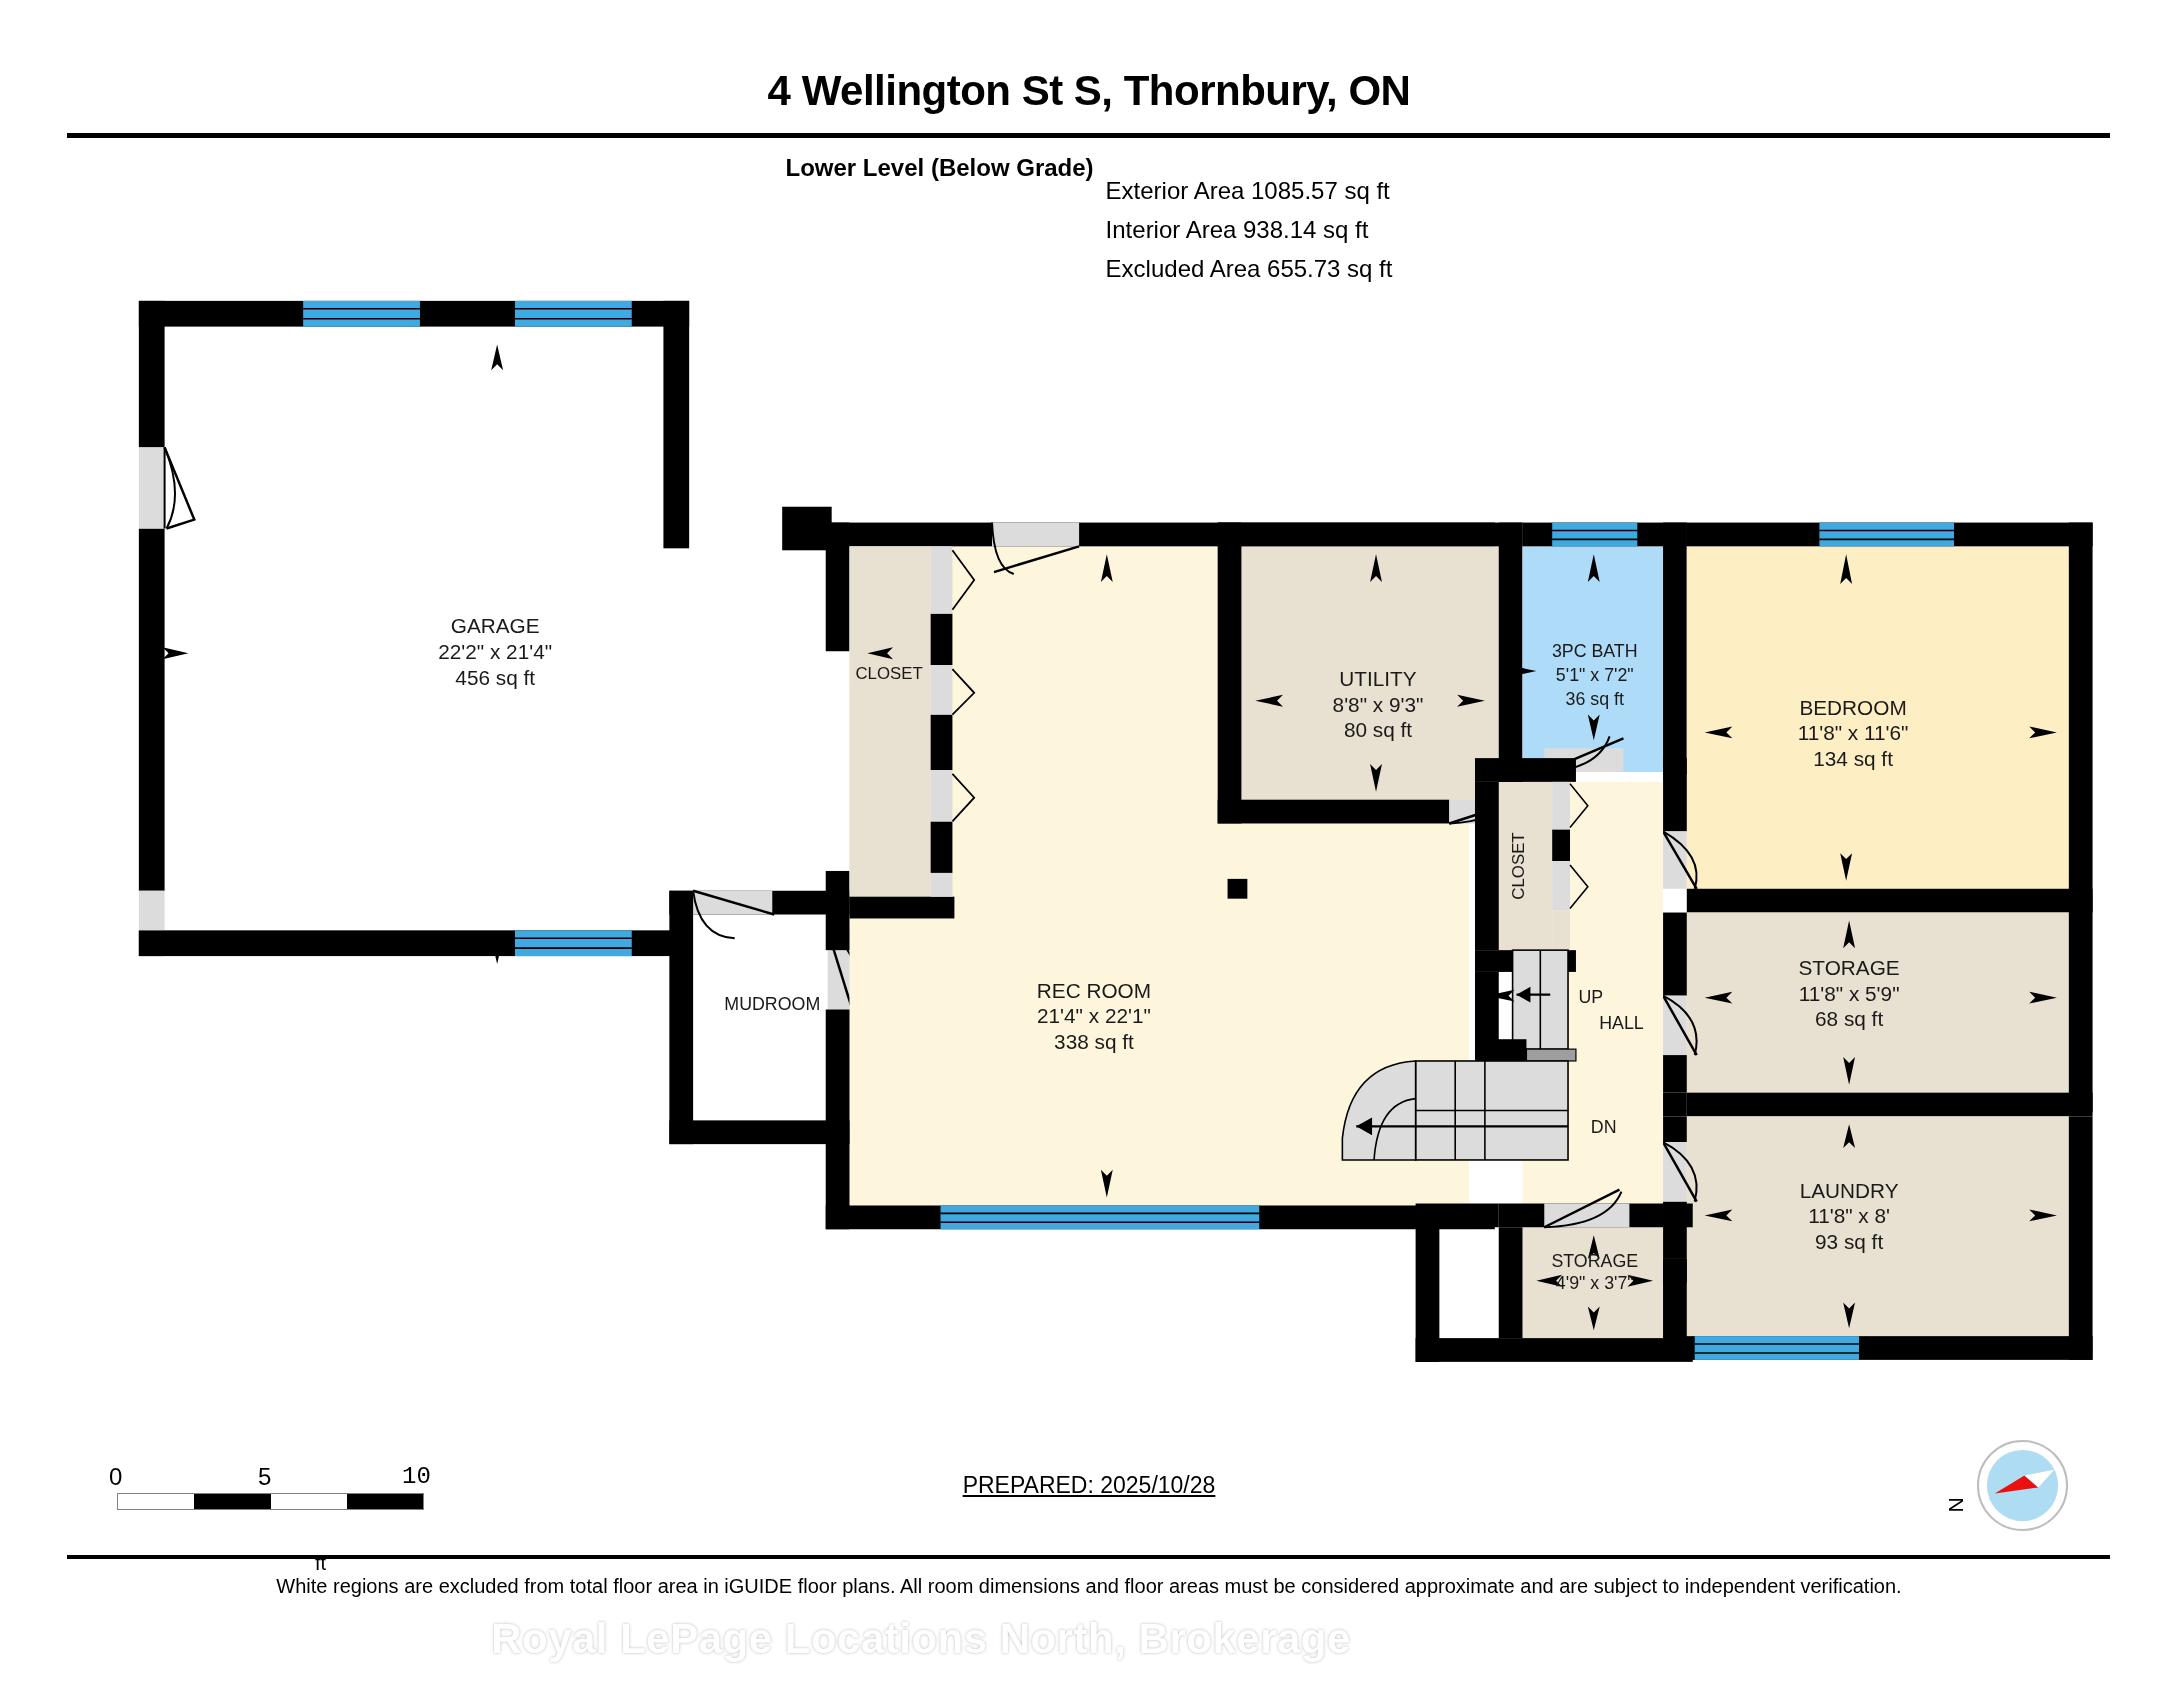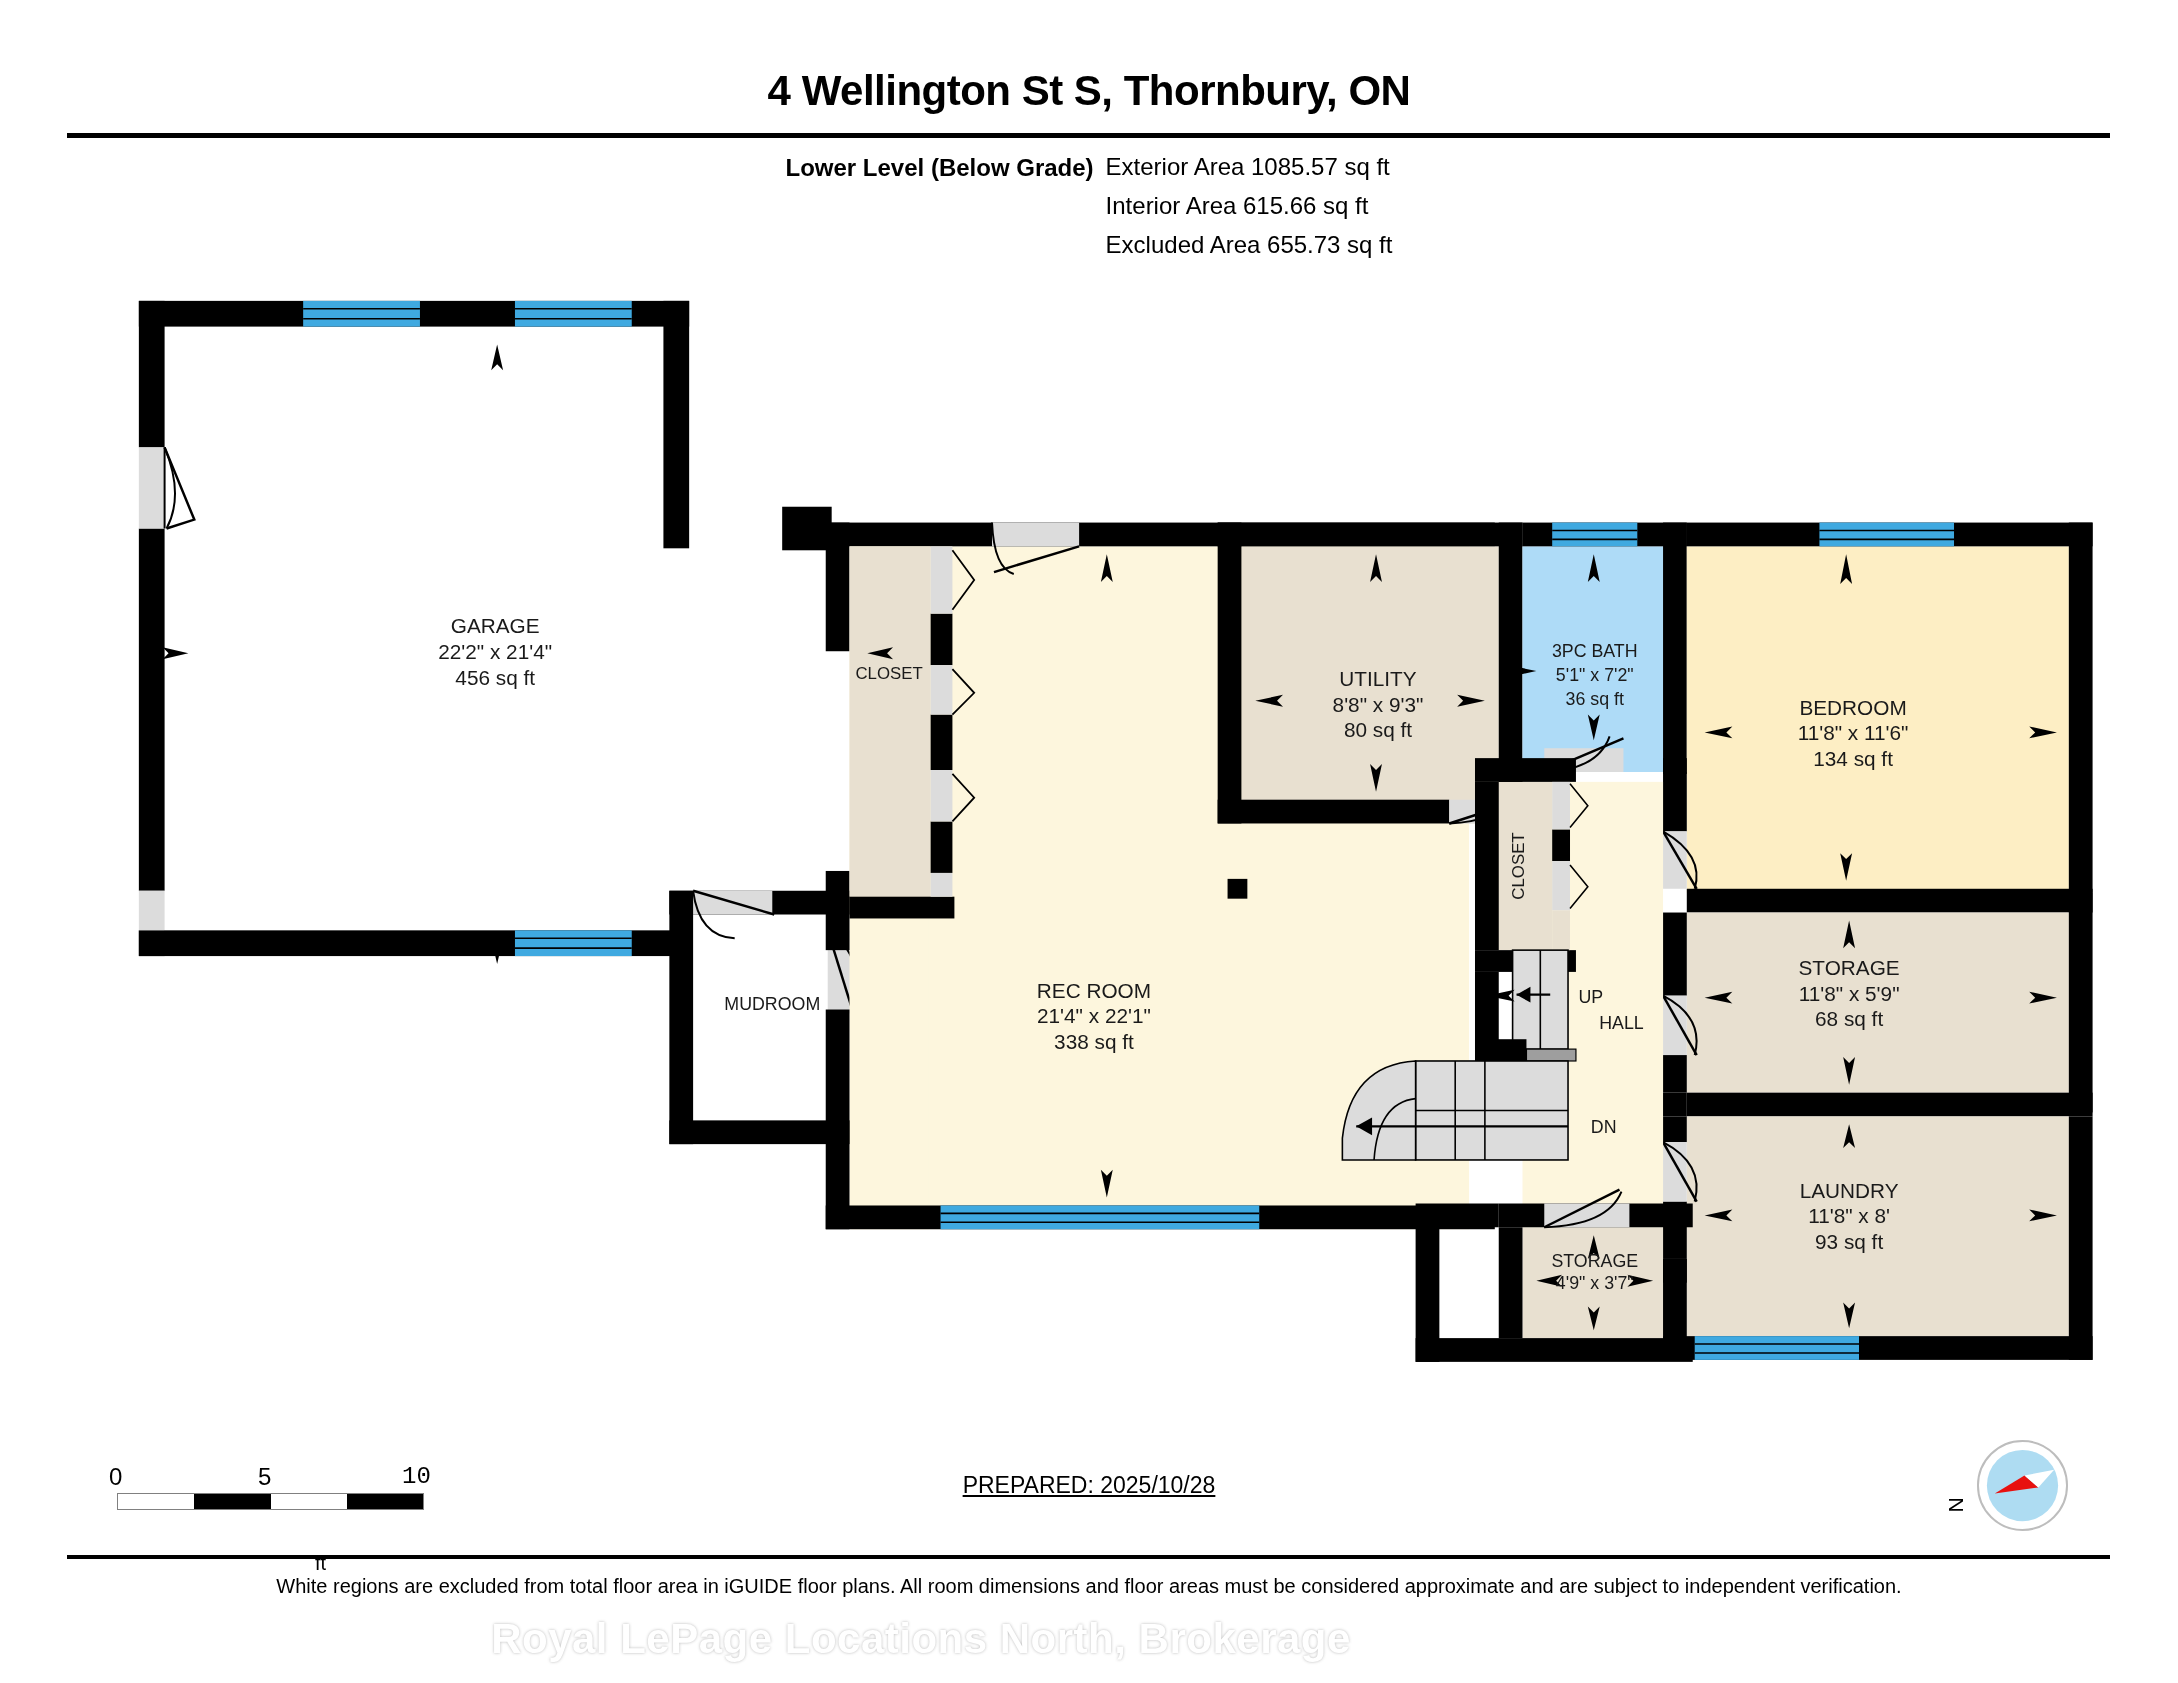--- a/index.html
+++ b/index.html
@@ -52,20 +52,21 @@
   #level-name {
     font-size: 24px;
     font-weight: bold;
     white-space: nowrap;
     padding-top: 1px;
   }
   #areas {
     display: flex;
     flex-direction: column;
     gap: 11px;
+    margin-top: 24px;
   }
   .area-line {
     font-size: 24px;
     white-space: nowrap;
   }
 
   
   #plan {
     position: absolute;
     top: 0;
@@ -173,21 +174,21 @@
 <body>
 
 <div id="page-title">4 Wellington St S, Thornbury, ON</div>
 <div id="title-rule"></div>
 
 <div id="summary">
   <div id="summary-inner">
     <div id="level-name">Lower Level (Below Grade)</div>
     <div id="areas">
       <div class="area-line">Exterior Area 1085.57 sq ft</div>
-      <div class="area-line">Interior Area 615.66 sq ft</div>
+      <div class="area-line">Interior Area 938.14 sq ft</div>
       <div class="area-line">Excluded Area 655.73 sq ft</div>
     </div>
   </div>
 </div>
 
 <svg id="plan" viewBox="0 0 2200 1460" xmlns="http://www.w3.org/2000/svg">
 
   <g>
 
     <rect x="166" y="330" width="530" height="636" fill="#ffffff"></rect>

